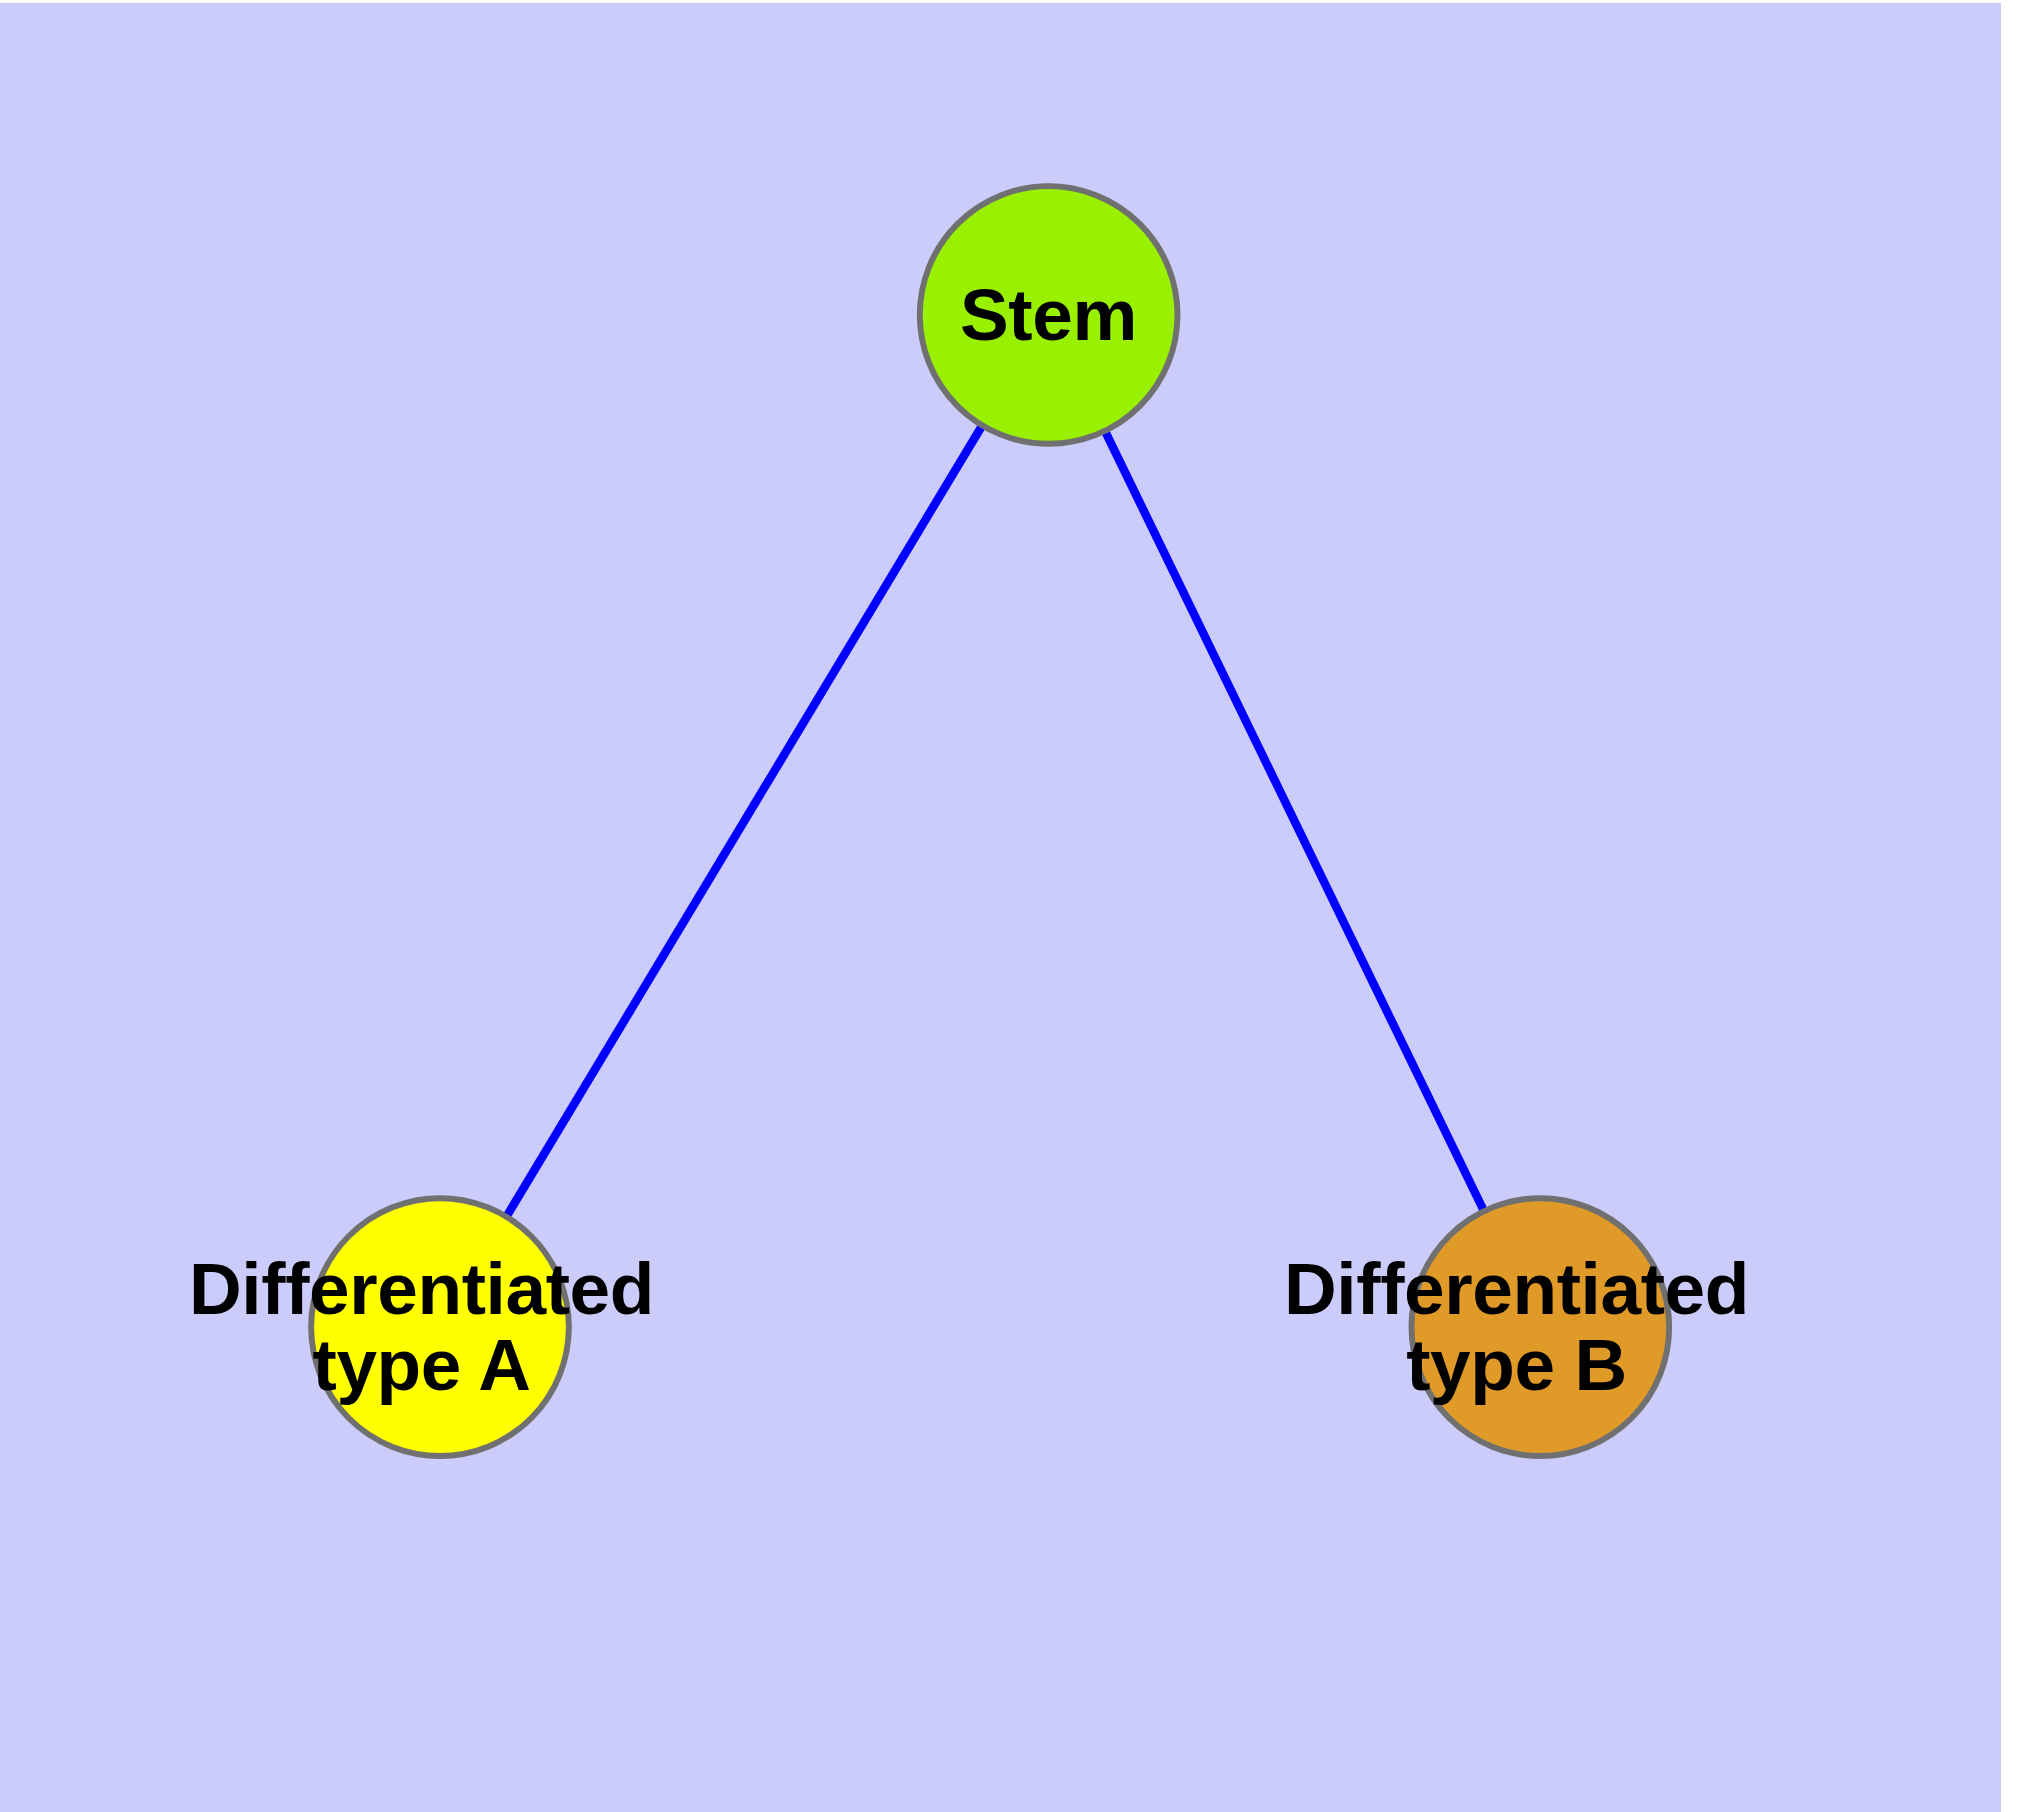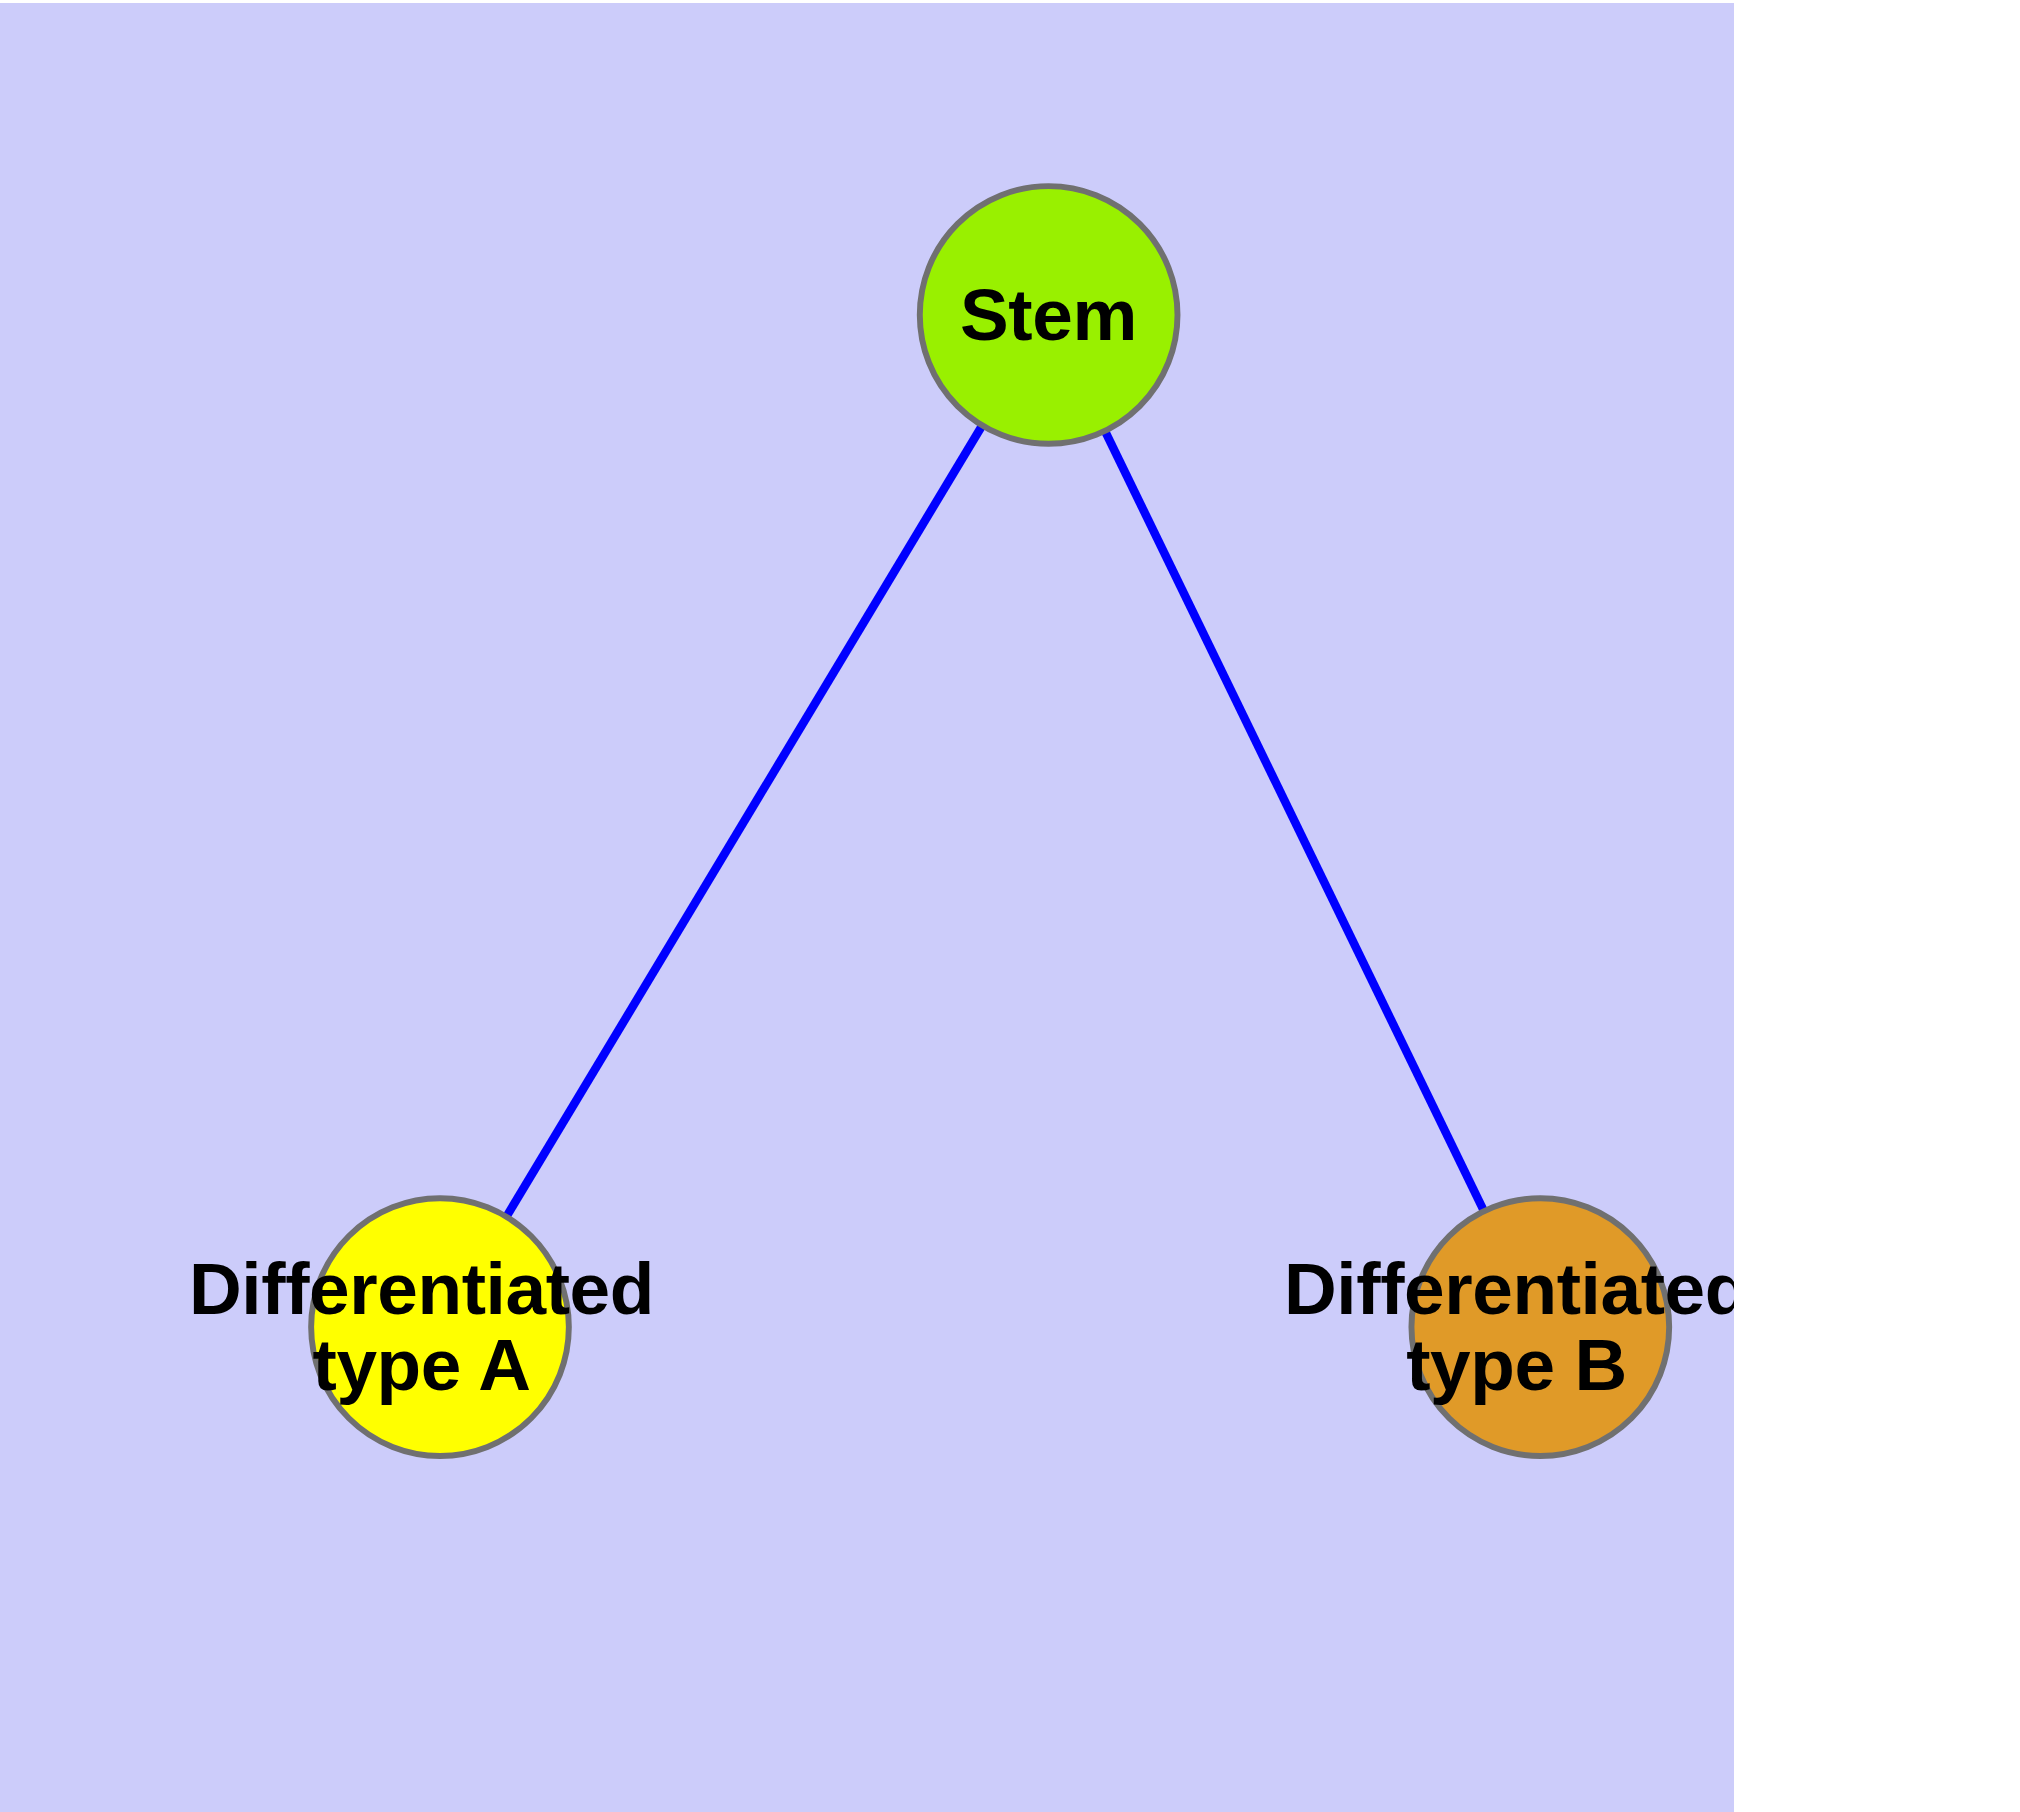--- a/index.html
+++ b/index.html
@@ -16,21 +16,21 @@
   #canvas-wrap {
     position: relative;
     width: 2021px;
     height: 1812px;
     background: #ffffff;
   }
   #graph-canvas {
     position: absolute;
     left: 0;
     top: 3.4px;
-    width: 1734px;
+    width: 2001px;
     height: 1809px;
     background: #ccccfa;
     overflow: hidden;
   }
   svg#graph-svg {
     position: absolute;
     left: 0;
     top: 0;
     width: 2021px;
     height: 1809px;

